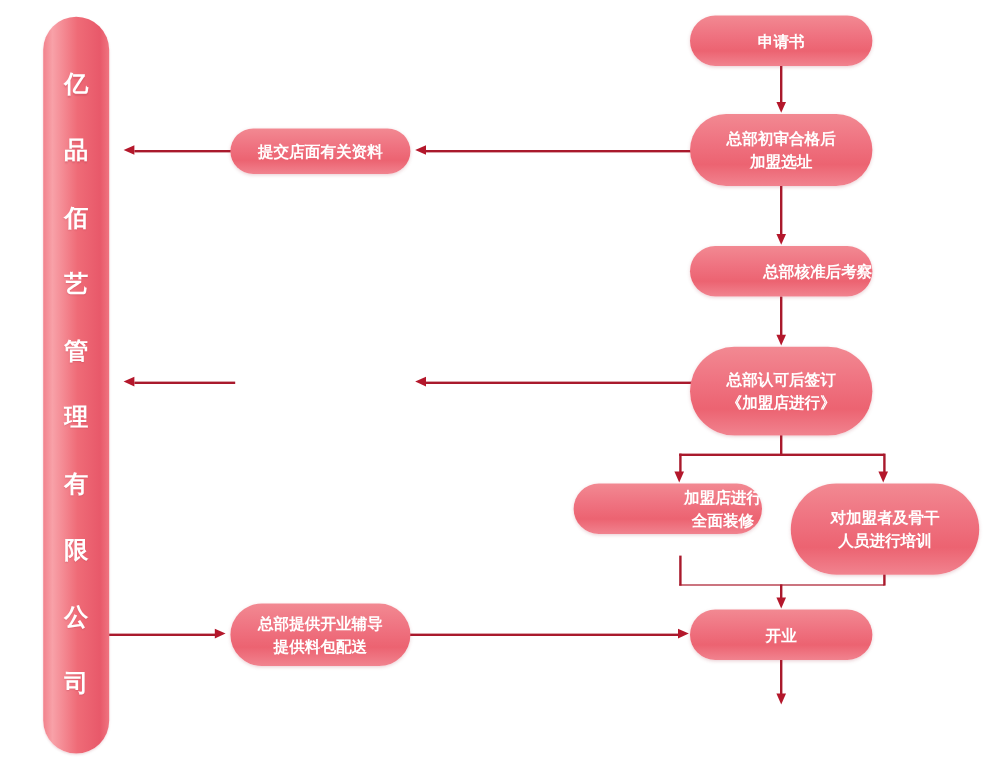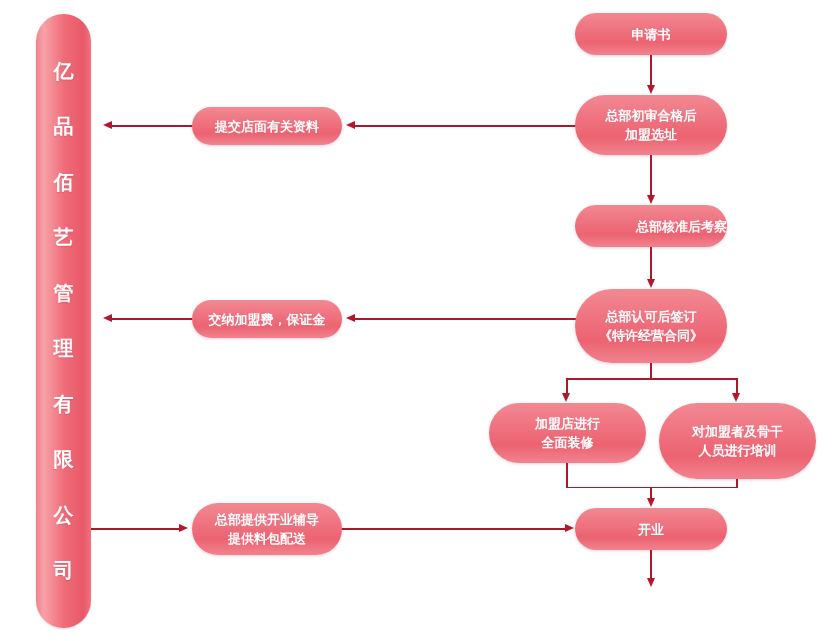--- a/index.html
+++ b/index.html
@@ -78,21 +78,21 @@
     user-select: none;
     z-index: 3;
   }
   .node span { display: block; }
 
   
   #node-application      { left: 575px; top: 13px;  width: 152px; height: 42px; }
   #node-review-site      { left: 575px; top: 95px;  width: 152px; height: 60px; }
   #node-approve-inspect  { left: 575px; top: 205px; width: 152px; height: 42px; justify-content: flex-end; }
   #node-sign-contract    { left: 575px; top: 289px; width: 152px; height: 74px; }
-  #node-decoration       { left: 489px; top: 403px; width: 157px; height: 60px; }
+  #node-decoration       { left: 478px; top: 403px; width: 157px; height: 42px; justify-content: flex-end; }
   #node-training         { left: 659px; top: 403px; width: 157px; height: 76px; }
   #node-opening          { left: 575px; top: 508px; width: 152px; height: 42px; }
   #node-normal-operation { left: 575px; top: 588px; width: 152px; height: 42px; }
 
   #node-submit-docs      { left: 192px; top: 107px; width: 150px; height: 38px; }
   #node-pay-fees         { left: 192px; top: 300px; width: 150px; height: 38px; }
   #node-hq-support       { left: 192px; top: 503px; width: 150px; height: 52px; }
 
   
   .conn {
@@ -201,21 +201,21 @@
 
   <div class="node" id="node-approve-inspect">
     <div>
       <span>总部核准后考察</span>
     </div>
   </div>
 
   <div class="node" id="node-sign-contract">
     <div>
       <span>总部认可后签订</span>
-      <span>《特许经营合同》</span>
+      <span>《加盟店进行》</span>
     </div>
   </div>
 
   <div class="node" id="node-decoration">
     <div>
       <span>加盟店进行</span>
       <span>全面装修</span>
     </div>
   </div>
 
@@ -232,25 +232,20 @@
     </div>
   </div>
 
 
   <div class="node" id="node-submit-docs">
     <div>
       <span>提交店面有关资料</span>
     </div>
   </div>
 
-  <div class="node" id="node-pay-fees">
-    <div>
-      <span>交纳加盟费，保证金</span>
-    </div>
-  </div>
 
   <div class="node" id="node-hq-support">
     <div>
       <span>总部提供开业辅导</span>
       <span>提供料包配送</span>
     </div>
   </div>
 
 </div>
 

